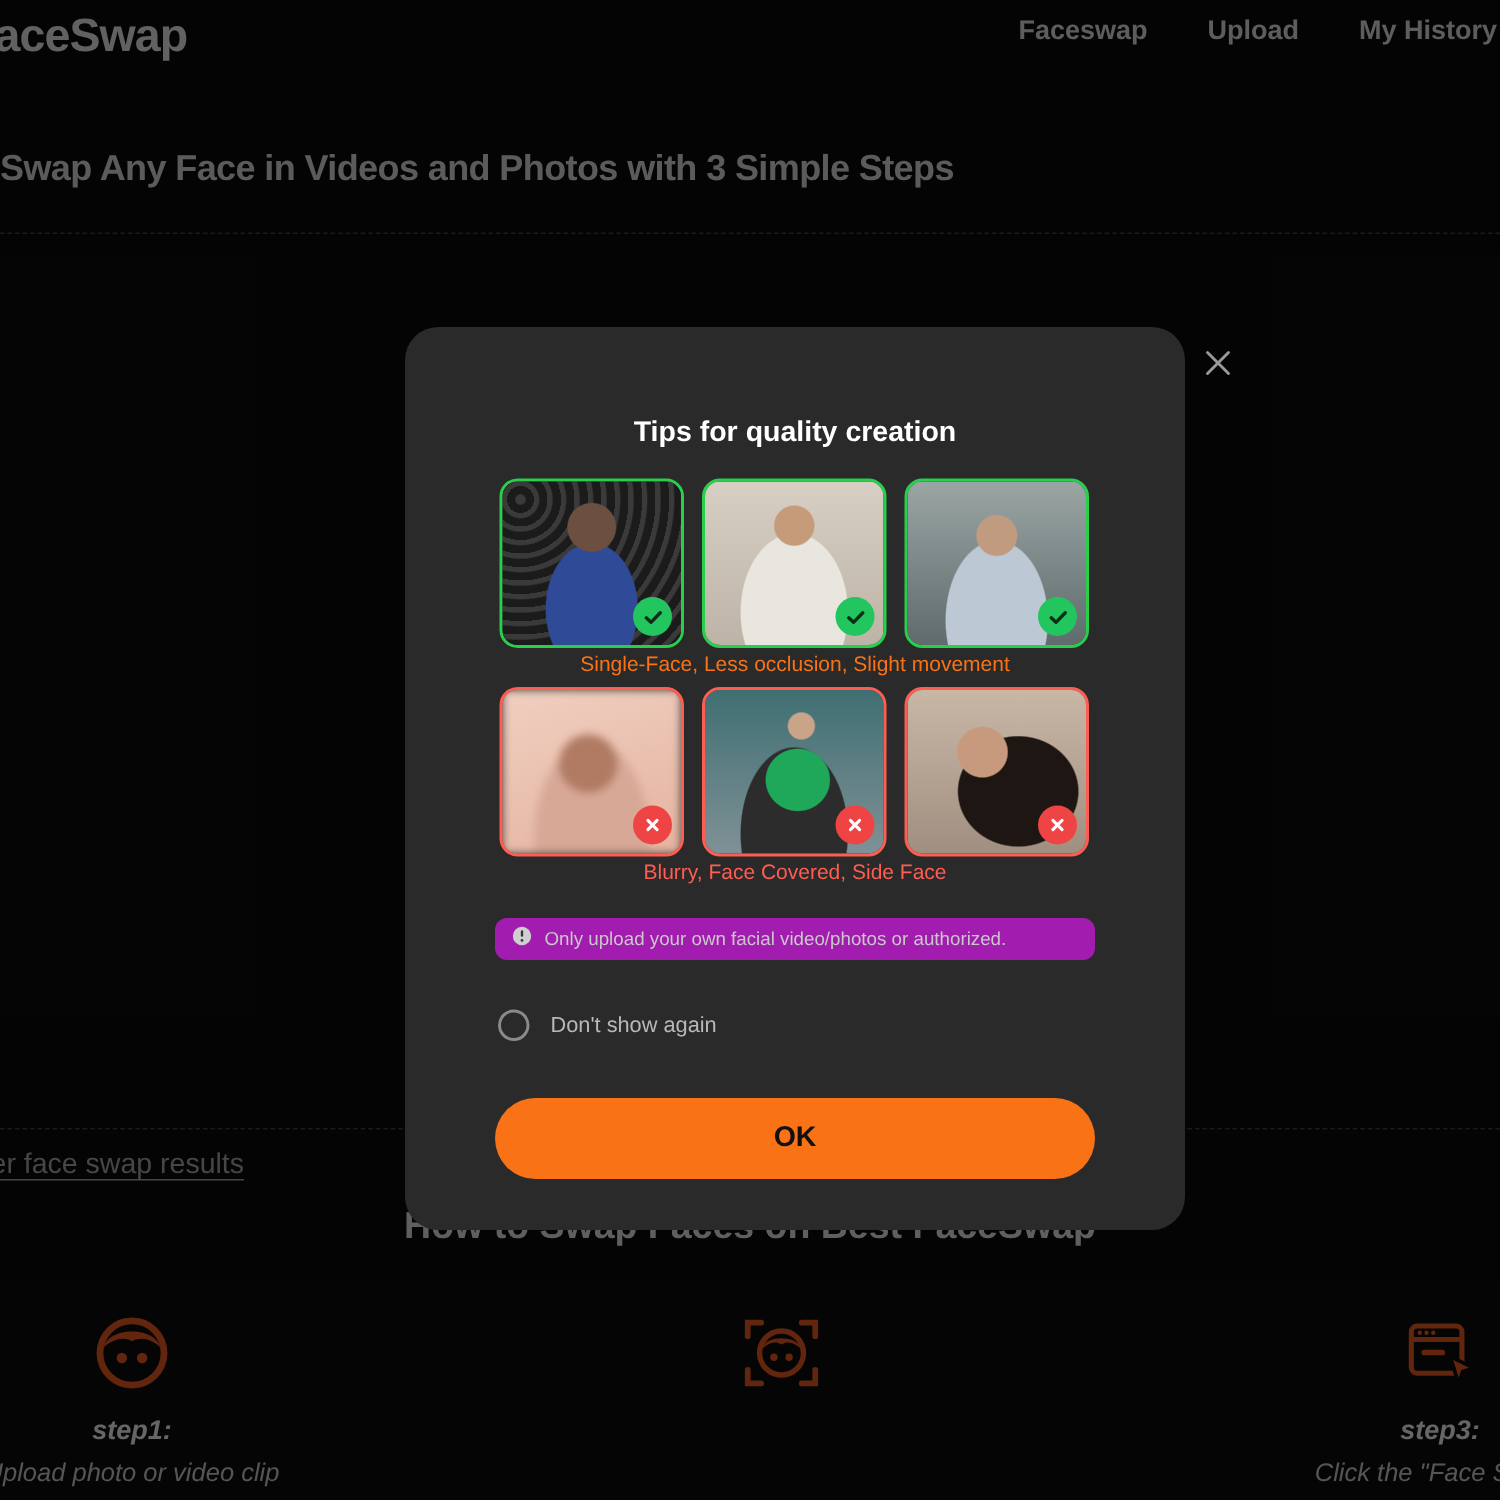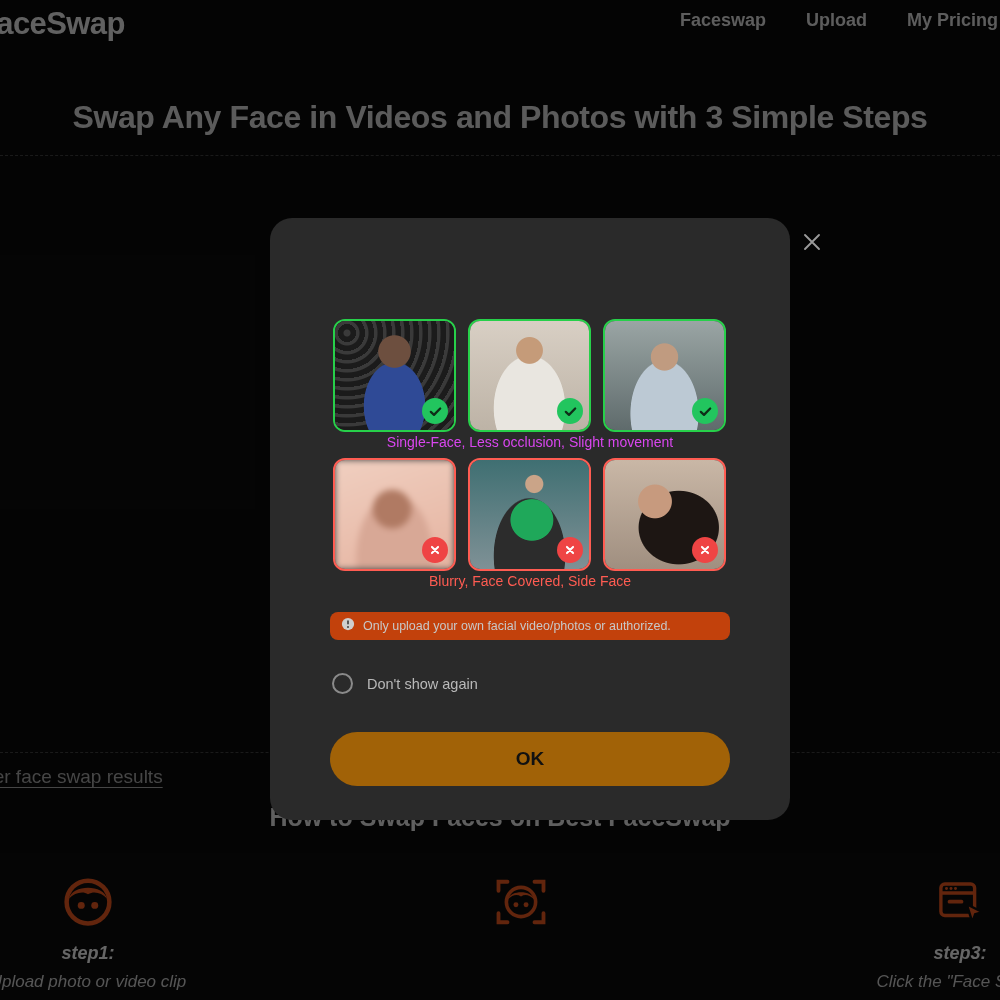--- a/index.html
+++ b/index.html
@@ -23,21 +23,21 @@
     font-size: 31px; font-weight: 800; color: #d8d8d8;
     letter-spacing: -0.6px; white-space: nowrap;
   }
   .nav { position: absolute; right: 2px; top: 10px; display: flex; gap: 40px; align-items: center; }
   .nav-item {
     font-size: 18px; font-weight: 700; color: #cfcfcf; white-space: nowrap;
   }
 
   .hero-title {
     position: absolute; left: 0; top: 99px; width: 1000px;
-    text-align: center; font-size: 32px; font-weight: 800;
+    font-size: 24px; font-weight: 800;
     color: #cbcbcb; letter-spacing: -0.4px; white-space: nowrap;
   }
 
   .dash-div {
     position: absolute; left: 0; width: 1000px; height: 0;
     border-top: 1px dashed #3a3a3a;
   }
   .dash-1 { top: 155px; }
   .dash-2 { top: 752px; }
 
@@ -102,44 +102,44 @@
     width: 26px; height: 26px; border-radius: 50%;
     display: flex; align-items: center; justify-content: center;
   }
   .badge.ok { background: #22c55e; }
   .badge.no { background: #ef4444; }
 
   .caption {
     position: absolute; left: 0; width: 520px; text-align: center;
     font-size: 14px; white-space: nowrap;
   }
-  .cap-good { top: 216px; color: #d946ef; }
+  .cap-good { top: 216px; color: #f97316; }
   .cap-bad  { top: 355px; color: #ff5c52; }
 
   .notice {
     position: absolute; left: 60px; top: 394px; width: 400px; height: 28px;
-    background: #c2410c; border-radius: 8px;
+    background: #a21caf; border-radius: 8px;
     display: flex; align-items: center; gap: 8px; padding: 0 11px;
   }
   .notice-text { font-size: 12.5px; color: #c8c8c8; white-space: nowrap; }
 
   .dontshow {
     position: absolute; left: 62px; top: 455px;
     display: flex; align-items: center; gap: 14px;
   }
   .radio {
     width: 21px; height: 21px; border-radius: 50%;
     border: 2px solid #8a8a8a; background: transparent;
   }
   .dontshow-label { font-size: 14.5px; color: #b9b9b9; }
 
   .ok-btn {
     position: absolute; left: 60px; top: 514px;
     width: 400px; height: 54px; border-radius: 27px;
-    background: #a16207; color: #111; border: none;
+    background: #f97316; color: #111; border: none;
     font-size: 19px; font-weight: 800;
     font-family: "Liberation Sans", sans-serif;
     display: flex; align-items: center; justify-content: center;
   }
 
   
   .ph { position: absolute; inset: 0; }
   .p1 { background:
       radial-gradient(circle at 50% 28%, #6d4f3f 0 16%, transparent 17%),
       radial-gradient(ellipse at 50% 78%, #2f4a96 0 36%, transparent 37%),
@@ -172,21 +172,21 @@
 
 <div id="root">
 
   <div class="bg-layer">
 
     <div class="topbar">
       <div class="logo">FaceSwap</div>
       <div class="nav">
         <div class="nav-item">Faceswap</div>
         <div class="nav-item">Upload</div>
-        <div class="nav-item">My Pricing</div>
+        <div class="nav-item">My History</div>
       </div>
     </div>
 
     <div class="hero-title">Swap Any Face in Videos and Photos with 3 Simple Steps</div>
 
     <div class="dash-div dash-1"></div>
     <div class="dash-div dash-2"></div>
 
     <div class="link-results">better face swap results</div>
 
@@ -241,20 +241,21 @@
   <div class="overlay"></div>
 
   <div class="modal-close">
     <svg width="24" height="24" viewBox="0 0 24 24">
       <path d="M5 5 L19 19 M19 5 L5 19" stroke="#9a9a9a" stroke-width="1.9" stroke-linecap="round"></path>
     </svg>
   </div>
 
   <div class="modal">
 
+    <div class="modal-title">Tips for quality creation</div>
 
     <div class="grid-row row-good">
       <div class="thumb good">
         <div class="ph p1"></div>
         <div class="badge ok">
           <svg width="15" height="15" viewBox="0 0 16 16">
               <path d="M3 8.4 L6.4 11.6 L13 4.8" fill="none" stroke="#0e2e18" stroke-width="2.4" stroke-linecap="round" stroke-linejoin="round"></path>
             </svg>
         </div>
       </div>

